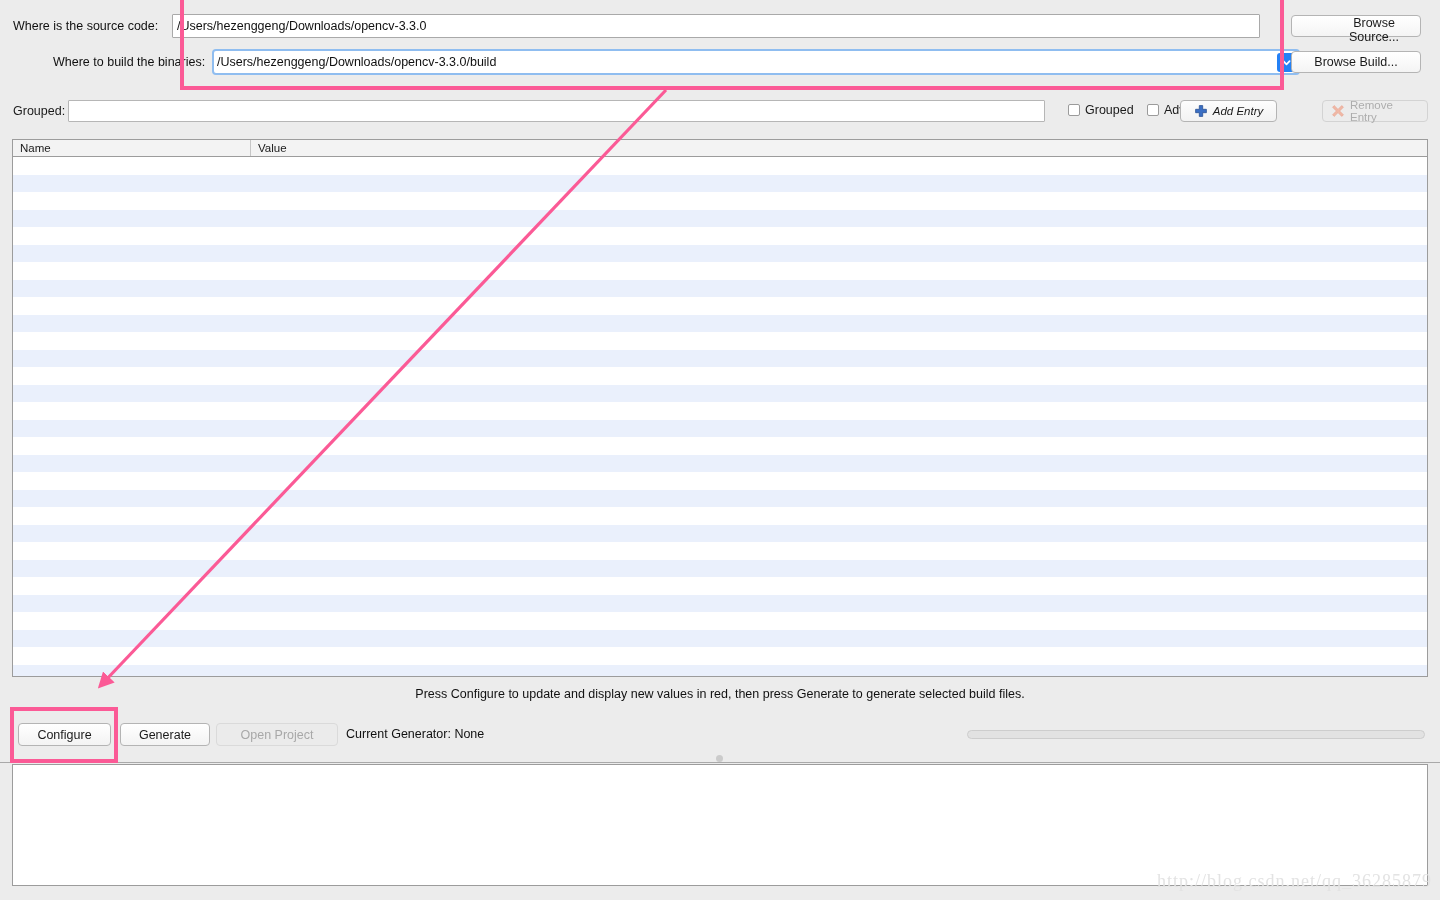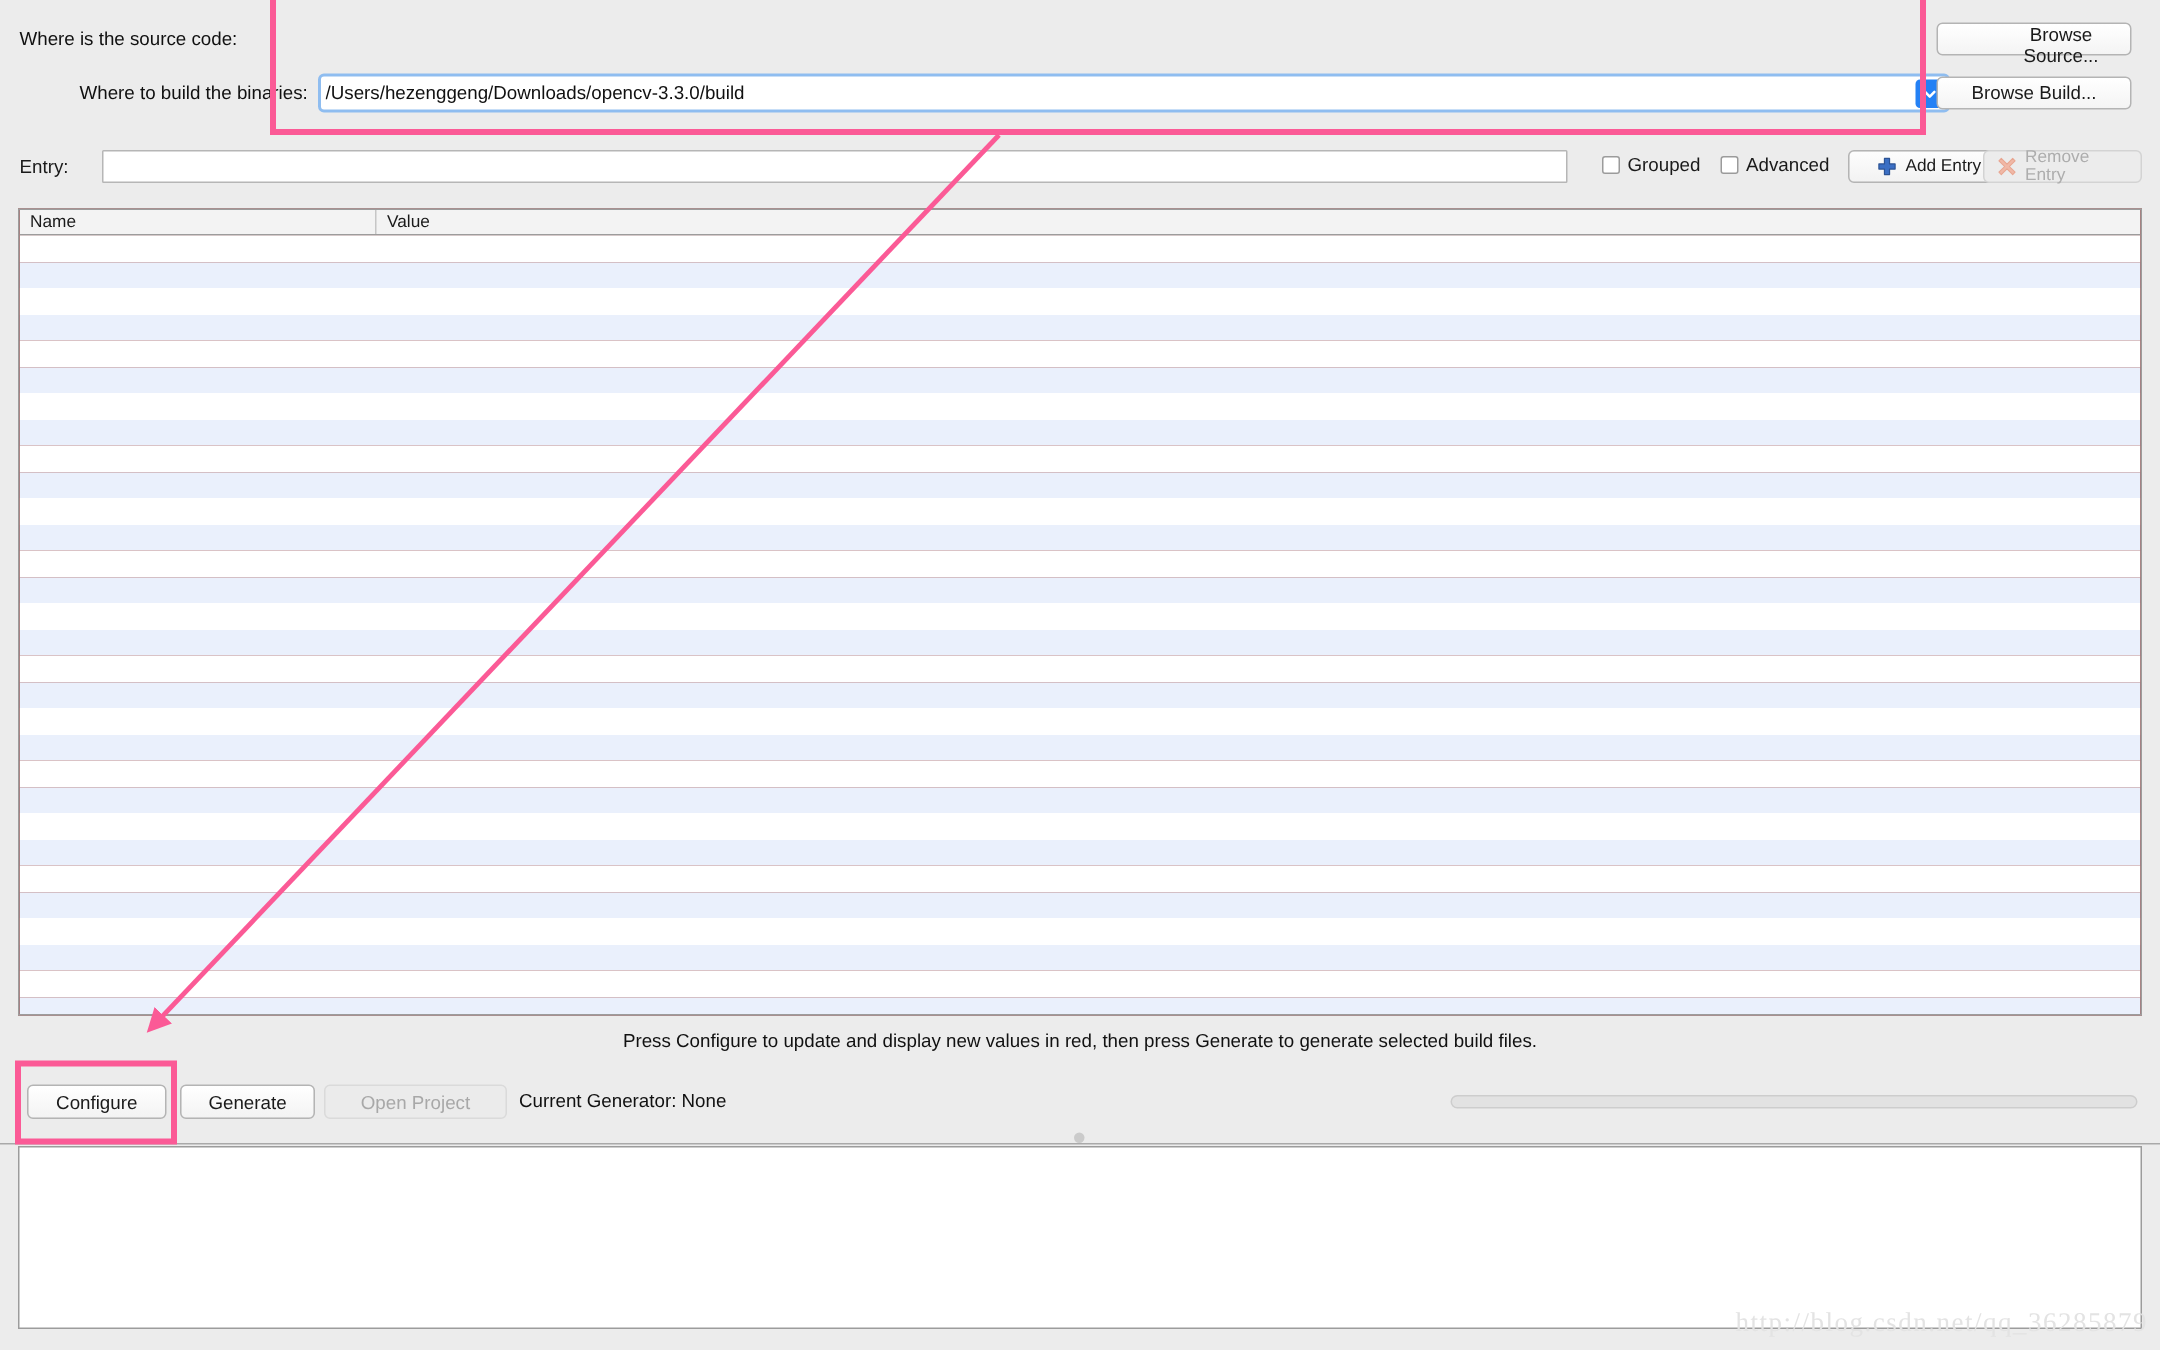--- a/index.html
+++ b/index.html
@@ -165,21 +165,21 @@
     border: 1px solid #b4b4b4;
     border-radius: 4px;
     display: flex;
     align-items: center;
     justify-content: center;
     gap: 5px;
     font-size: 11.5px;
     padding: 0 8px;
     cursor: default;
   }
-  #add-entry-btn { left: 1232px; width: 108px; }
+  #add-entry-btn { left: 1180px; width: 97px; font-style: italic; }
   #remove-entry-btn {
     left: 1322px; width: 106px;
     background: #ececec;
     border-color: #d3d3d3;
     color: #adadad;
   }
   .entry-icon { width: 14px; height: 14px; display: block; }
 
   
   #cache-table {
@@ -341,40 +341,41 @@
     width: 1440px; height: 900px;
   }
 </style>
 </head>
 <body>
 
 <div id="path-panel">
 
   <div class="path-row" id="row-source">
     <div class="path-label">Where is the source code:</div>
+    <input class="path-input" id="source-input" type="text" value="/Users/hezenggeng/Downloads/opencv-3.3.0" style="">
   </div>
 
   <div class="path-row" id="row-build">
     <div class="path-label">Where to build the binaries:</div>
     <div class="combo-wrap">
       <input class="path-input" id="build-input" type="text" value="/Users/hezenggeng/Downloads/opencv-3.3.0/build" style="">
       <span class="combo-arrow">
         <svg width="11" height="11" viewBox="0 0 11 11">
           <path d="M2.4 4.2 L5.5 7.4 L8.6 4.2" stroke="#ffffff" stroke-width="1.7" fill="none" stroke-linecap="round" stroke-linejoin="round"></path>
         </svg>
       </span>
     </div>
   </div>
 
   <button class="browse-btn" id="browse-source-btn">Browse Source...</button>
   <button class="browse-btn" id="browse-build-btn">Browse Build...</button>
 </div>
 
 <div id="search-row">
-  <div id="search-label">Entry:</div>
+  <div id="search-label">Grouped:</div>
   <input id="search-input" type="text" value="" style="">
 
   <label class="cb-wrap" id="grouped-wrap">
     <span class="checkbox"></span>
     <span>Grouped</span>
   </label>
 
   <label class="cb-wrap" id="advanced-wrap">
     <span class="checkbox"></span>
     <span>Advanced</span>

